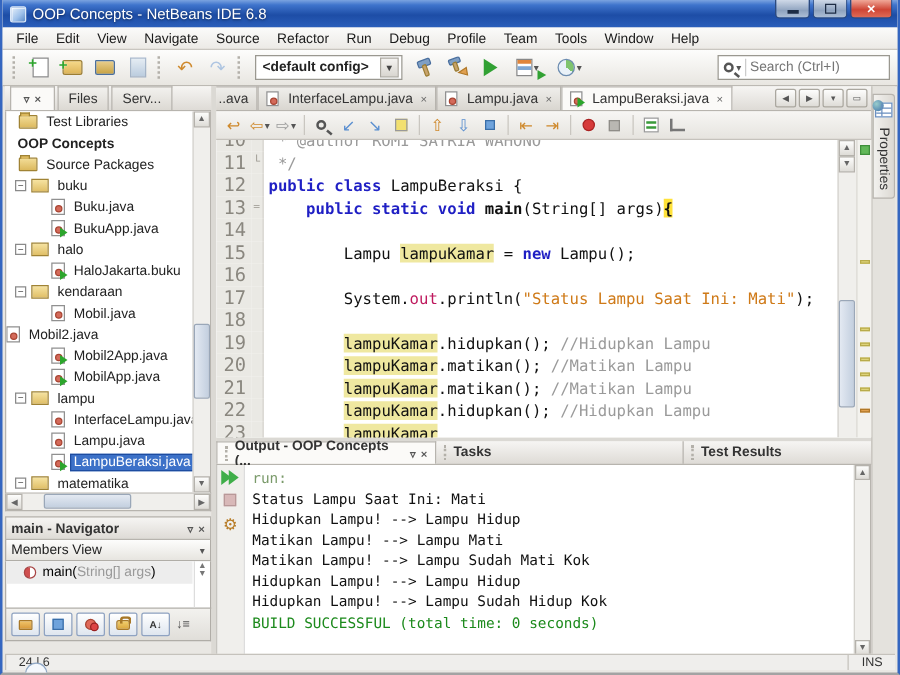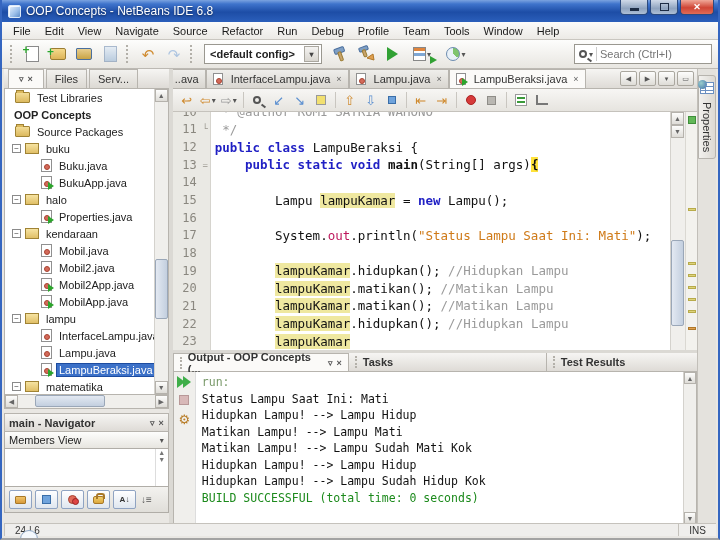--- a/index.html
+++ b/index.html
@@ -138,21 +138,21 @@
   .hlbox { width:10px; height:10px; background:#f2e070; border:1px solid #999; }
   .redcirc { width:10px; height:10px; border-radius:50%; background:#d63a3a; border:1px solid #a22; }
   .graysq { width:9px; height:9px; background:#b9b7b2; border:1px solid #8f8d88; }
   .cmnt { width:12px; height:12px; background:#fff; border:1px solid #999; position:relative; }
   .cmnt::before { content:""; position:absolute; left:1px; top:2px; width:8px; height:2px; background:#3a9a3a; box-shadow:0 4px 0 #3a9a3a; }
   .lines2 { width:12px; height:10px; border-bottom:2px solid #777; border-left:2px solid #777; }
 
   .ecode { height:238px; background:#fff; display:flex; position:relative; overflow:hidden; }
   .gutter-area { display:flex; flex-direction:column; margin-top:-9px; flex:1; overflow:hidden; }
   .cl { height:18px; display:flex; align-items:center; white-space:pre; font-family:"DejaVu Sans Mono","Liberation Mono",monospace; font-size:12.5px; }
-  .cl .ln { width:28px; text-align:right; padding-right:4px; color:#8a877f; background:#eae9e4; font-size:12px; flex:none; align-self:stretch; display:flex; align-items:center; justify-content:flex-end; }
+  .cl .ln { width:28px; text-align:right; padding-right:4px; color:#8a877f; background:#eae9e4; font-size:15px; flex:none; align-self:stretch; display:flex; align-items:center; justify-content:flex-end; }
   .cl .fold { width:10px; flex:none; color:#9a978f; font-size:9px; text-align:center; background:#eae9e4; align-self:stretch; display:flex; align-items:center; justify-content:center; border-right:1px solid #d6d4ce; }
   .cl .code { padding-left:4px; }
   .tk-c { color:#9a9a9a; } .tk-k { color:#1f1fc4; font-weight:bold; } .tk-m { font-weight:bold; color:#111; }
   .tk-f { color:#be185d; } .tk-s { color:#cf7a18; } .tk-p { color:#111; }
   .tk-hl { background:#efe8a0; color:#111; }
   .tk-bh { background:#ffe23a; color:#111; font-weight:bold; }
   .escroll { position:absolute; right:12px; top:0; bottom:0; width:15px; background:#f0efec; border-left:1px solid #d4d2cd; }
   .estripe { position:absolute; right:0; top:0; bottom:0; width:12px; background:#f3f2ee; border-left:1px solid #dad8d2; }
   .estripe .ok { position:absolute; top:4px; left:2px; width:8px; height:8px; background:#62b858; border:1px solid #3f8f3a; }
   .emark { position:absolute; left:2px; width:8px; height:3px; background:#ded37a; border:1px solid #b8ab4a; }
@@ -346,34 +346,34 @@
           <div class="trow" style="padding-left: 7px;">
             <span class="handle">−</span>
             <span class="ic pkg"></span>
             <span class="tlabel">halo</span>
           </div>
           <div class="trow" style="padding-left: 36px;">
             <span class="ic cls">
               <i class="d"></i>
               <i class="pb"></i>
             </span>
-            <span class="tlabel">Properties.java</span>
+            <span class="tlabel">HaloJakarta.buku</span>
           </div>
           <div class="trow" style="padding-left: 7px;">
             <span class="handle">−</span>
             <span class="ic pkg"></span>
             <span class="tlabel">kendaraan</span>
           </div>
           <div class="trow" style="padding-left: 36px;">
             <span class="ic cls">
               <i class="d"></i>
             </span>
             <span class="tlabel">Mobil.java</span>
           </div>
-          <div class="trow" style="padding-left: 36px; text-align: right;">
+          <div class="trow" style=" text-align: right;">
             <span class="ic cls">
               <i class="d"></i>
             </span>
             <span class="tlabel">Mobil2.java</span>
           </div>
           <div class="trow" style="padding-left: 36px;">
             <span class="ic cls">
               <i class="d"></i>
               <i class="pb"></i>
             </span>
@@ -429,20 +429,24 @@
         <span class="hicons">
           <span>▿</span>
           <span>×</span>
         </span>
       </div>
       <div class="navcombo">
         <span>Members View</span>
         <span class="dd">▾</span>
       </div>
       <div class="navbody">
+        <div class="member">
+          <span class="micon"></span>
+          <span><span>main(</span><span class="args">String[] args</span><span>)</span></span>
+        </div>
         <div class="navmini">
           <span>▲</span>
           <span>▼</span>
         </div>
       </div>
       <div class="filters">
         <span class="fbtn">
             <span class="fglyph1"></span>
           </span>
         <span class="fbtn">

